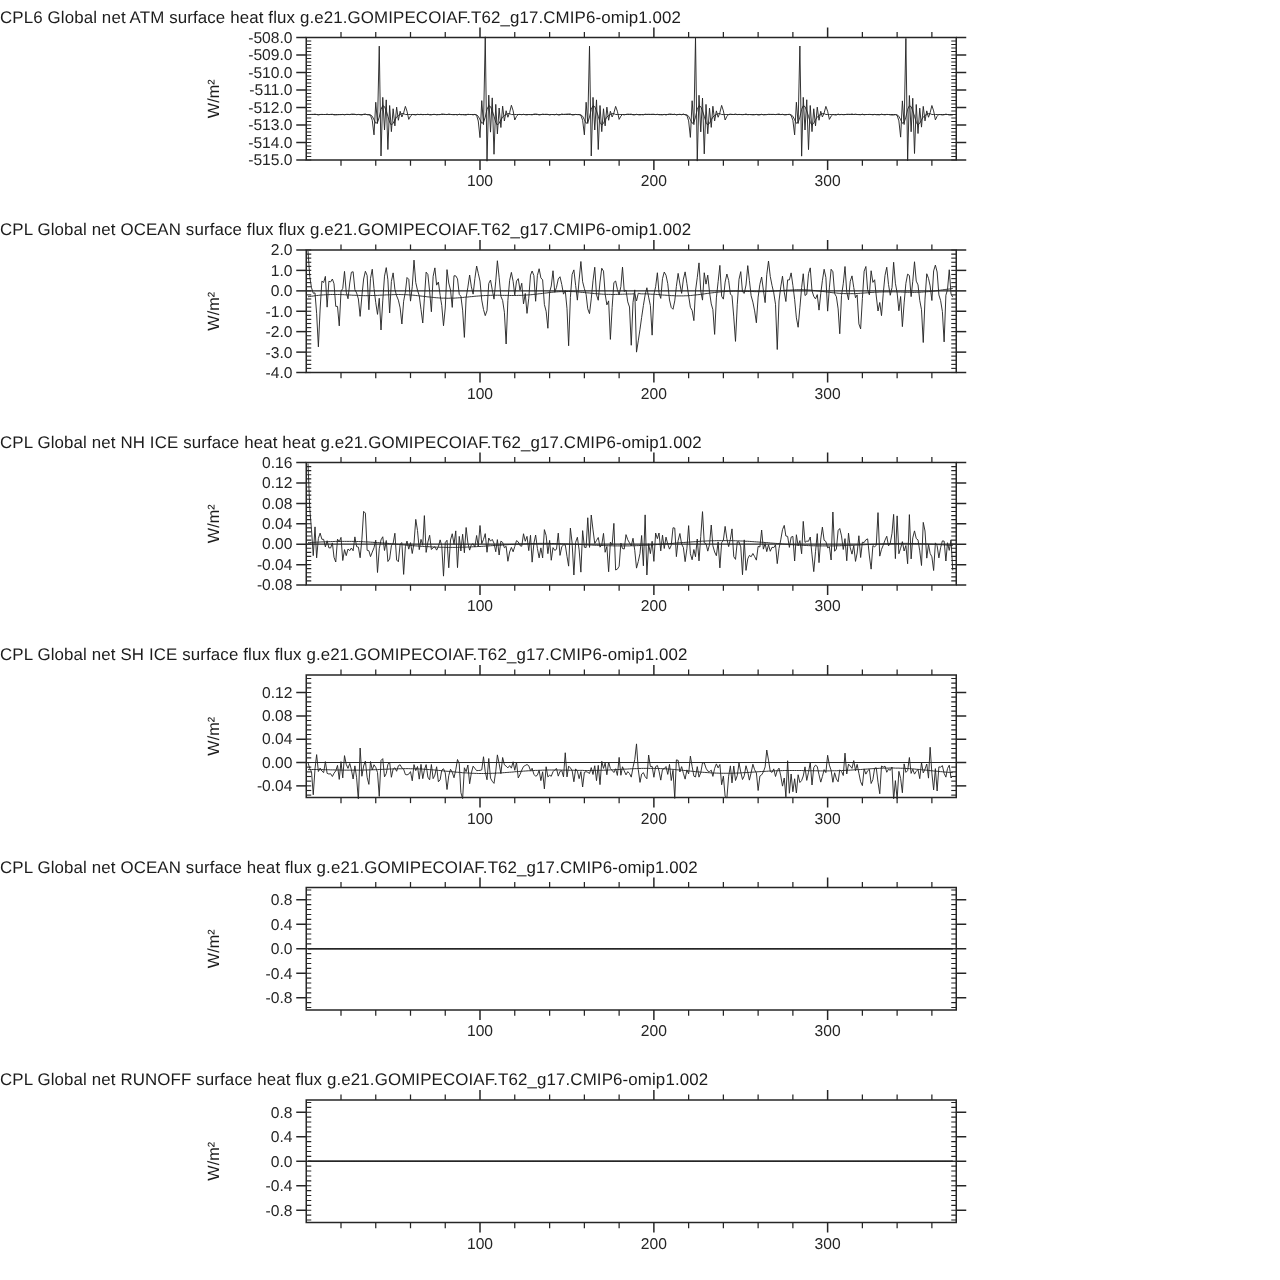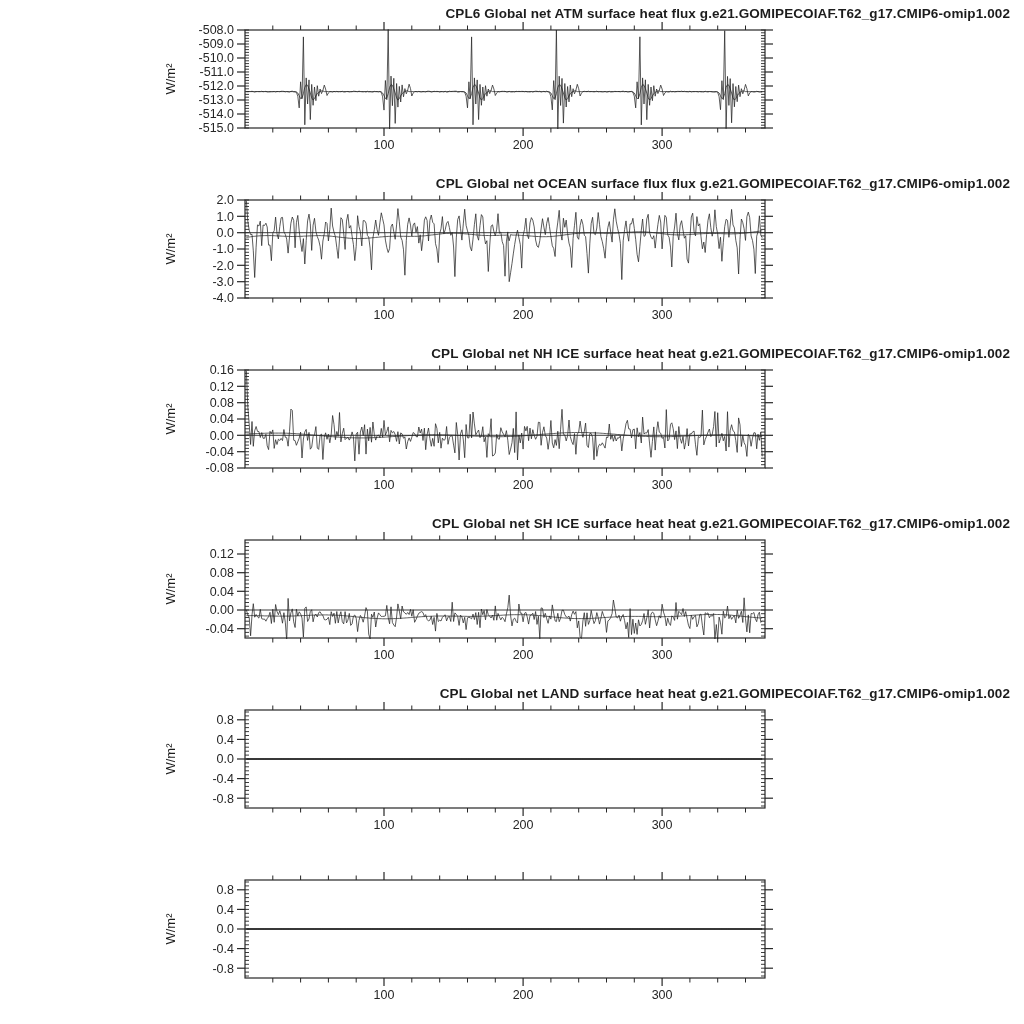--- a/index.html
+++ b/index.html
@@ -1,19 +1,19 @@
 <!DOCTYPE html>
 <html><head>
 <meta charset="utf-8">
 <style>
   html,body{margin:0;padding:0;width:1024px;height:1024px;background:#ffffff;overflow:hidden;}
   body{font-family:"Liberation Sans", sans-serif;color:#1c1c1c;position:relative;}
   .panel{position:absolute;left:0;width:1024px;height:170px;}
-  .title{position:absolute;left:0;top:6px;width:1010px;text-align:right;font-size:13.5px;
-         letter-spacing:0.1px;white-space:nowrap;color:#1c1c1c;font-weight:bold;}
+  .title{position:absolute;left:0;top:6px;width:1010px;text-align:left;font-size:13.5px;
+         letter-spacing:0.1px;white-space:nowrap;color:#1c1c1c;}
   .ylabel{position:absolute;left:112px;top:70px;width:120px;height:18px;text-align:center;
           font-size:13px;transform:rotate(-90deg);color:#1c1c1c;}
   .plot{position:absolute;left:0;top:0;width:1024px;height:170px;}
 </style>
 </head>
 <body>
 
 <section class="panel" style="top:0px">
   <div class="plot" id="plot0"><svg width="1024" height="170" viewBox="0 0 1024 170">
         <defs>
@@ -562,21 +562,21 @@
           <line x1="765" y1="44.0" x2="761" y2="44.0" stroke="#262626" stroke-width="0.9"></line>
           <line x1="245" y1="40.3" x2="249" y2="40.3" stroke="#262626" stroke-width="0.9"></line>
           <line x1="765" y1="40.3" x2="761" y2="40.3" stroke="#262626" stroke-width="0.9"></line>
           <line x1="245" y1="36.5" x2="249" y2="36.5" stroke="#262626" stroke-width="0.9"></line>
           <line x1="765" y1="36.5" x2="761" y2="36.5" stroke="#262626" stroke-width="0.9"></line>
           <line x1="245" y1="32.8" x2="249" y2="32.8" stroke="#262626" stroke-width="0.9"></line>
           <line x1="765" y1="32.8" x2="761" y2="32.8" stroke="#262626" stroke-width="0.9"></line>
           <rect x="245" y="30" width="520" height="98" fill="none" stroke="#262626" stroke-width="1.2"></rect>
         </g>
       </svg></div>
-  <div class="title">CPL Global net SH ICE surface heat heat g.e21.GOMIPECOIAF.T62_g17.CMIP6-omip1.002</div>
+  <div class="title">CPL Global net SH ICE surface flux flux g.e21.GOMIPECOIAF.T62_g17.CMIP6-omip1.002</div>
   <div class="ylabel">W/m²</div>
 </section>
 <section class="panel" style="top:680px">
   <div class="plot" id="plot4"><svg width="1024" height="170" viewBox="0 0 1024 170">
         <defs>
           <clipPath id="clip4">
             <rect x="245" y="29" width="520" height="100"></rect>
           </clipPath>
         </defs>
         <line x1="245" y1="79.0" x2="765" y2="79.0" stroke="#262626" stroke-width="0.9"></line>
@@ -685,21 +685,21 @@
           <line x1="765" y1="43.7" x2="761" y2="43.7" stroke="#262626" stroke-width="0.9"></line>
           <line x1="245" y1="39.8" x2="249" y2="39.8" stroke="#262626" stroke-width="0.9"></line>
           <line x1="765" y1="39.8" x2="761" y2="39.8" stroke="#262626" stroke-width="0.9"></line>
           <line x1="245" y1="35.9" x2="249" y2="35.9" stroke="#262626" stroke-width="0.9"></line>
           <line x1="765" y1="35.9" x2="761" y2="35.9" stroke="#262626" stroke-width="0.9"></line>
           <line x1="245" y1="32.0" x2="249" y2="32.0" stroke="#262626" stroke-width="0.9"></line>
           <line x1="765" y1="32.0" x2="761" y2="32.0" stroke="#262626" stroke-width="0.9"></line>
           <rect x="245" y="30" width="520" height="98" fill="none" stroke="#262626" stroke-width="1.2"></rect>
         </g>
       </svg></div>
-  <div class="title">CPL Global net LAND surface heat heat g.e21.GOMIPECOIAF.T62_g17.CMIP6-omip1.002</div>
+  <div class="title">CPL Global net OCEAN surface heat flux g.e21.GOMIPECOIAF.T62_g17.CMIP6-omip1.002</div>
   <div class="ylabel">W/m²</div>
 </section>
 <section class="panel" style="top:850px">
   <div class="plot" id="plot5"><svg width="1024" height="170" viewBox="0 0 1024 170">
         <defs>
           <clipPath id="clip5">
             <rect x="245" y="29" width="520" height="100"></rect>
           </clipPath>
         </defs>
         <line x1="245" y1="79.0" x2="765" y2="79.0" stroke="#262626" stroke-width="0.9"></line>
@@ -808,14 +808,15 @@
           <line x1="765" y1="43.7" x2="761" y2="43.7" stroke="#262626" stroke-width="0.9"></line>
           <line x1="245" y1="39.8" x2="249" y2="39.8" stroke="#262626" stroke-width="0.9"></line>
           <line x1="765" y1="39.8" x2="761" y2="39.8" stroke="#262626" stroke-width="0.9"></line>
           <line x1="245" y1="35.9" x2="249" y2="35.9" stroke="#262626" stroke-width="0.9"></line>
           <line x1="765" y1="35.9" x2="761" y2="35.9" stroke="#262626" stroke-width="0.9"></line>
           <line x1="245" y1="32.0" x2="249" y2="32.0" stroke="#262626" stroke-width="0.9"></line>
           <line x1="765" y1="32.0" x2="761" y2="32.0" stroke="#262626" stroke-width="0.9"></line>
           <rect x="245" y="30" width="520" height="98" fill="none" stroke="#262626" stroke-width="1.2"></rect>
         </g>
       </svg></div>
+  <div class="title">CPL Global net RUNOFF surface heat flux g.e21.GOMIPECOIAF.T62_g17.CMIP6-omip1.002</div>
   <div class="ylabel">W/m²</div>
 </section>
 
 </body></html>

